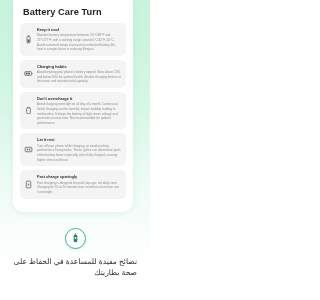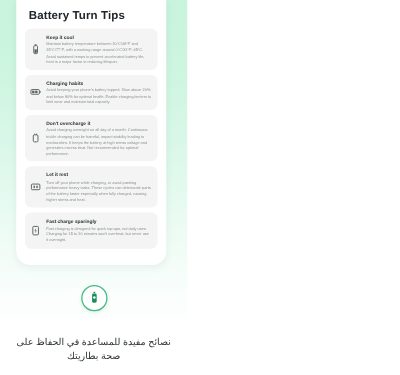--- a/index.html
+++ b/index.html
@@ -103,37 +103,36 @@
     border-radius: 50%;
     background: #ffffff;
     border: 1.1px solid #3fba82;
     display: flex;
     align-items: center;
     justify-content: center;
     box-shadow: 0 1px 3px rgba(40, 120, 90, 0.14);
   }
   .badge svg { display: block; }
   .footer-caption {
-    margin-top: 19px;
+    margin-top: 7px;
     width: 124px;
-    text-align: center;
     direction: rtl;
     font-size: 7.6px;
     line-height: 1.5;
     color: #2b3134;
   }
 </style>
 </head>
 <body>
 
 <div class="screen">
 
   <div class="panel">
 
-    <div class="page-title">Battery Turn Tips</div>
+    <div class="page-title">Battery Care Turn</div>
 
     <div class="tips-list">
 
       <div class="tip-card">
         <span class="tip-icon">
           <svg width="9" height="9" viewBox="0 0 24 24" fill="none" stroke="currentColor" stroke-width="2">
             <rect x="8" y="4" width="8" height="17" rx="2"></rect>
             <line x1="10" y1="2" x2="14" y2="2"></line>
             <rect x="9.5" y="12" width="5" height="7.5" fill="currentColor" stroke="none"></rect>
           </svg>

